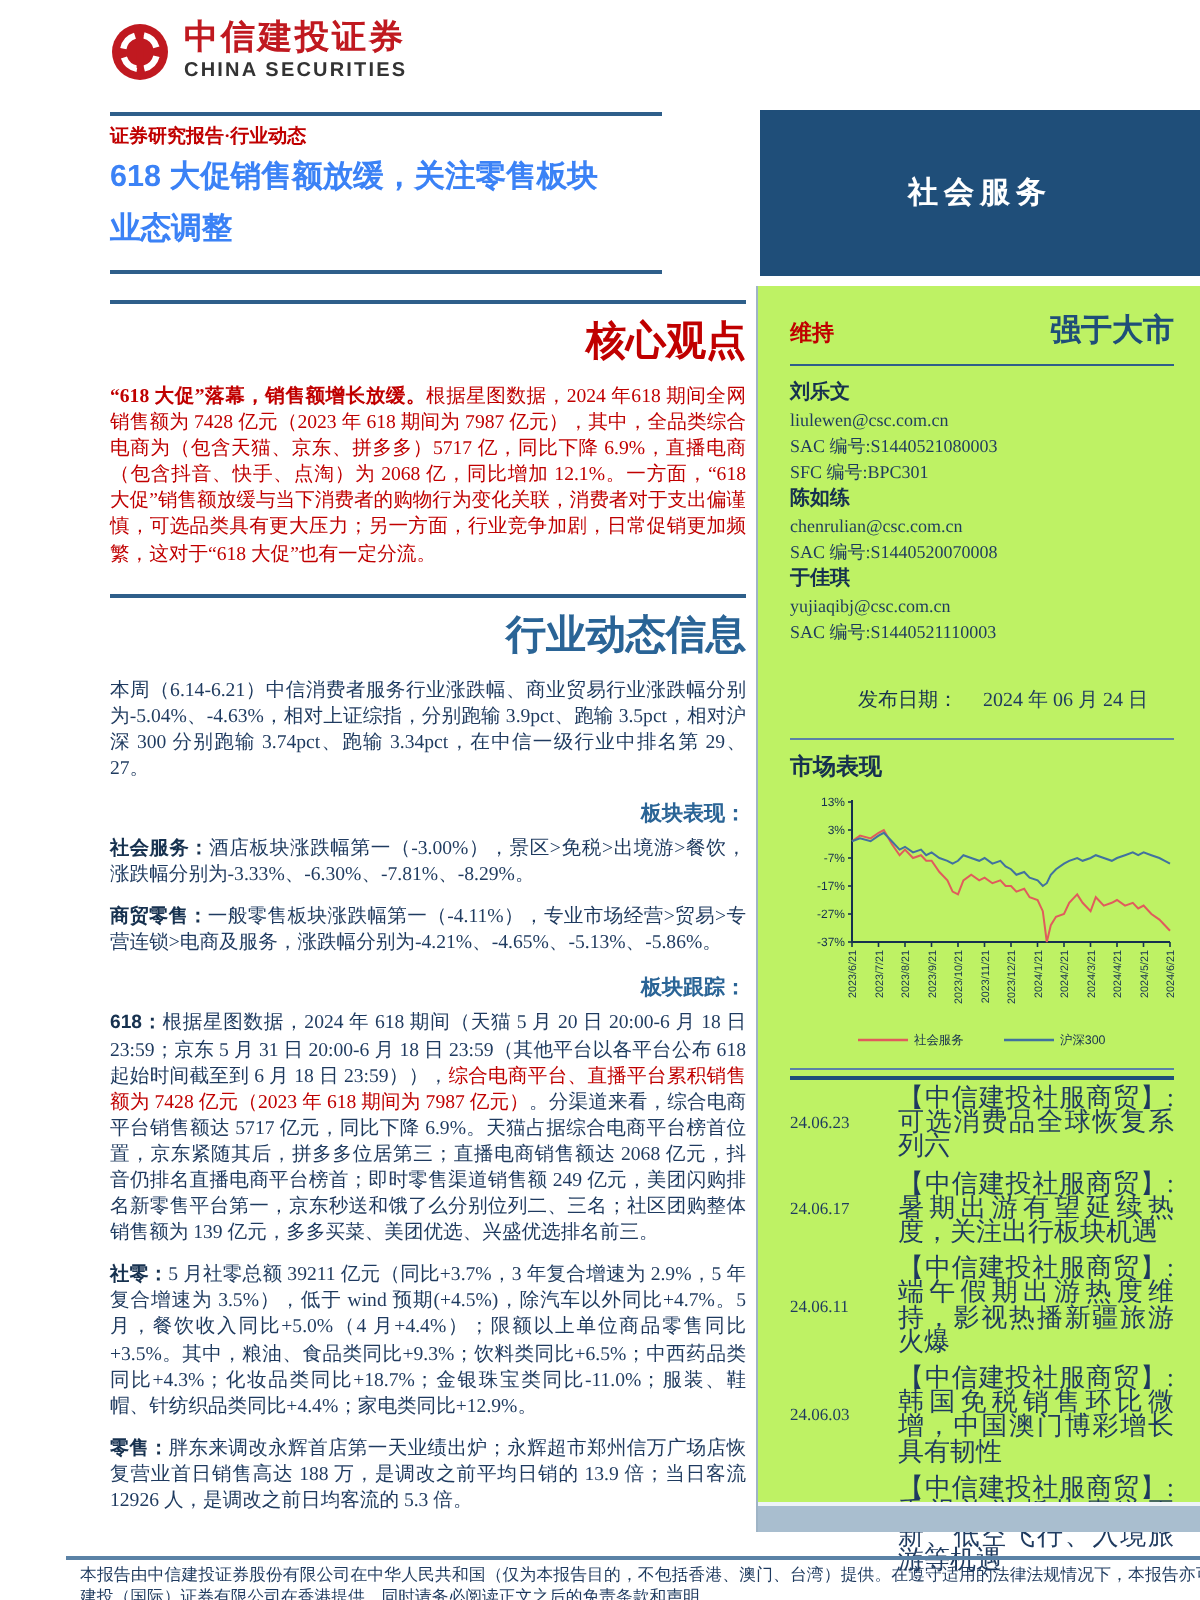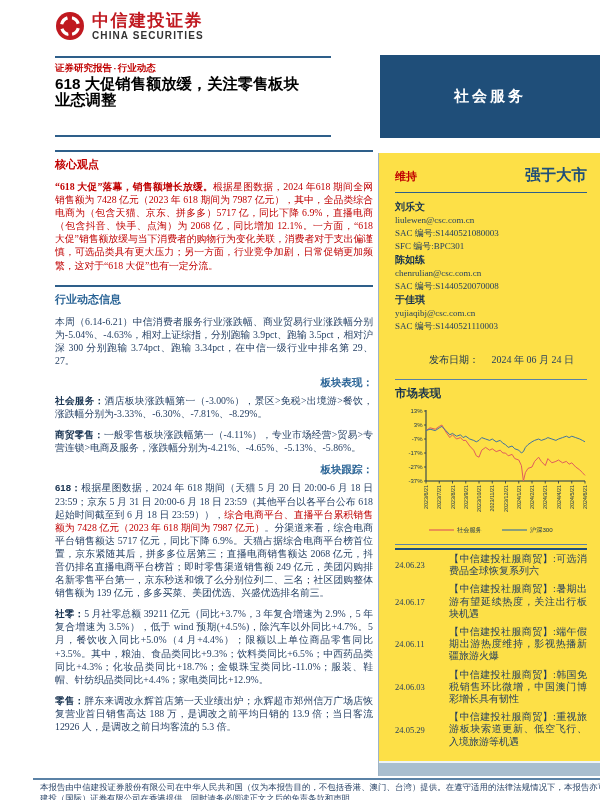--- a/index.html
+++ b/index.html
@@ -1,60 +1,60 @@
 <!DOCTYPE html>
 <html><head>
 <meta charset="utf-8">
 <style>
   html,body{margin:0;padding:0;background:#e8e8e8;}
   #page{position:relative;width:600px;height:800px;background:#ffffff;overflow:hidden;
         font-family:"Liberation Serif","DejaVu Serif",serif;color:#1e3a5f;}
   
   .logo-wrap{position:absolute;left:55px;top:11px;display:flex;align-items:center;gap:7px;}
-  .logo-cn{font-family:Liberation Sans, sans-serif;font-weight:bold;font-size:17px;color:#c01920;letter-spacing:1.5px;line-height:19px;}
+  .logo-cn{font-family:Liberation Mono, monospace;font-weight:bold;font-size:17px;color:#c01920;letter-spacing:1.5px;line-height:19px;}
   .logo-en{font-family:"Liberation Sans",sans-serif;font-weight:bold;font-size:10px;color:#333;letter-spacing:1.1px;}
   .hrule{position:absolute;height:2px;background:#2e5f8a;}
-  .report-type{position:absolute;left:55px;top:62px;font-family:Liberation Mono, monospace;
+  .report-type{position:absolute;left:55px;top:62px;font-family:Liberation Serif, serif;
                font-size:9.5px;color:#c00000;font-weight:bold;}
   .report-title{position:absolute;left:55px;top:76px;width:255px;font-family:"Liberation Sans",sans-serif;
-                font-size:15.3px;font-weight:bold;color:#000000;line-height:16px;}
+                font-size:15.3px;font-weight:bold;color:#3b82f6;line-height:26px;}
   .industry-tag{position:absolute;left:380px;top:55px;width:220px;height:83px;background:#1f4e79;
                 display:flex;align-items:center;justify-content:center;color:#fff;
                 font-family:"Liberation Sans",sans-serif;font-size:15px;font-weight:bold;letter-spacing:3px;}
   
   .main{position:absolute;left:55px;top:150px;width:318px;}
   .rule{height:2px;background:#2e5f8a;}
-  h2.sec{font-family:Liberation Serif, serif;font-size:11px;margin:5px 0 8px;}
+  h2.sec{font-family:Liberation Serif, serif;font-size:20px;margin:5px 0 8px;text-align:right;}
   h2.core-h{color:#c00000;}
   h2.ind-h{color:#2a6496;}
   h3.sub{font-family:"Liberation Sans",sans-serif;font-size:10.5px;color:#2a6496;margin:9px 0 4px;text-align:right;}
   .main p{margin:0 0 8px;font-size:9.8px;line-height:13.1px;text-align:justify;}
   .red{color:#c00000;}
   .lbl{font-weight:bold;color:#16314f;font-family:"Liberation Sans",sans-serif;font-size:9.6px;}
   .core-body{color:#c00000;}
   .core-lead{font-weight:bold;}
   
-  .sidebar{position:absolute;left:378px;top:153px;width:222px;height:623px;background:#fde047;
+  .sidebar{position:absolute;left:378px;top:143px;width:222px;height:623px;background:#bef264;
            border-left:1px solid #9fb4c6;box-sizing:border-box;padding:12px 13px 0 16px;font-size:9px;}
   .rating-row{display:flex;justify-content:space-between;align-items:baseline;}
   .rating-action{font-family:"Liberation Sans",sans-serif;color:#c00000;font-weight:bold;font-size:11px;}
   .rating-value{font-family:"Liberation Sans",sans-serif;color:#1f4e79;font-weight:bold;font-size:15.5px;}
   hr.sb{border:0;border-top:1.5px solid #2e5f8a;margin:6px 0 7px;}
   hr.sb-thin{border:0;border-top:1px solid #5b82a6;margin:12px 0 0;}
   .an-name{font-family:"Liberation Sans",sans-serif;font-weight:bold;font-size:10px;color:#16314f;line-height:14px;}
   .an-line{font-size:9px;line-height:13px;color:#1e3a5f;}
   .pub-row{margin-top:20px;font-size:10px;margin-left:34px;}
   .pub-lbl{font-family:"Liberation Sans",sans-serif;color:#16314f;}
   .pub-val{margin-left:10px;}
   h4.sb-h{font-family:"Liberation Sans",sans-serif;font-size:11.5px;color:#16314f;margin:6px 0 5px;}
   #chart{display:block;margin-left:4px;}
   table.reports{width:100%;border-collapse:collapse;border-top:2px solid #1f4e79;margin-top:3px;}
   table.reports td{vertical-align:middle;padding:3px 0;}
   td.r-date{width:54px;font-size:8.5px;color:#1e3a5f;}
-  td.r-title{font-size:10px;line-height:12.2px;color:#1e3a5f;text-align:justify;}
+  td.r-title{font-size:13px;line-height:12.2px;color:#1e3a5f;text-align:justify;}
   .sb-strip{position:absolute;left:0;bottom:0;width:100%;height:13px;background:#a9becf;border-top:2px solid #eef3f7;}
   
   .footer-rule{position:absolute;left:33px;top:778px;width:567px;height:2px;background:#5b82a6;}
   .disclaimer{position:absolute;left:40px;top:783px;width:600px;font-size:8.4px;line-height:10.8px;
               color:#1e3a5f;text-align:justify;}
 </style>
 </head>
 <body>
 
 <div id="page">

